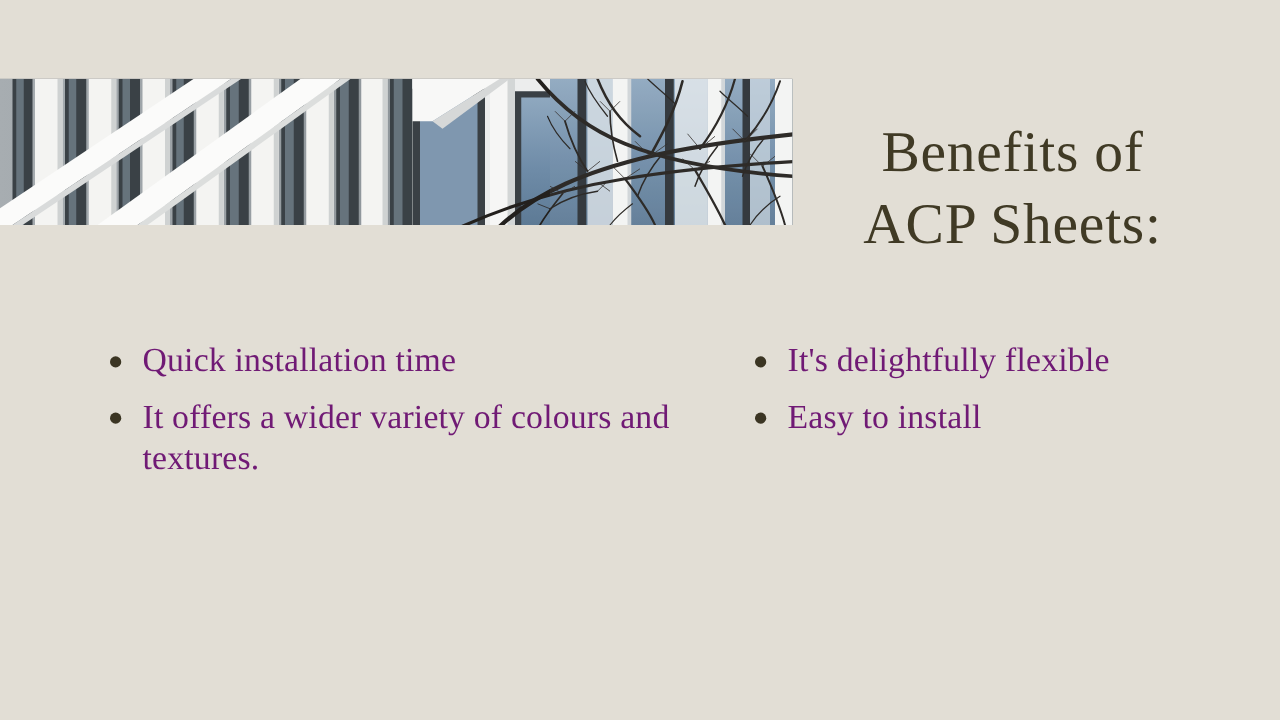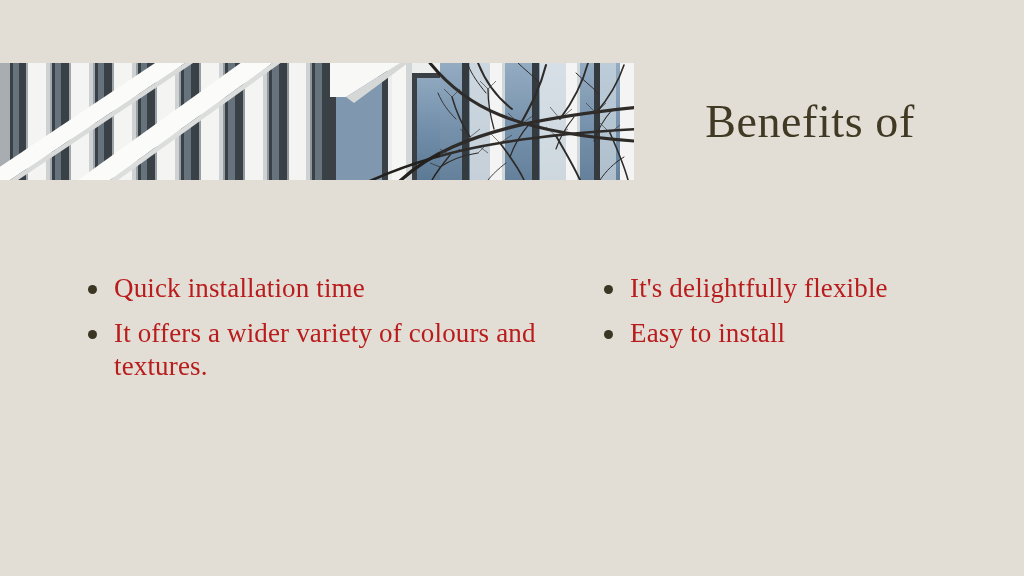--- a/index.html
+++ b/index.html
@@ -72,21 +72,21 @@
 
   .bullet-list {
     list-style: none;
     margin: 0;
     padding: 0;
   }
   .bullet-item {
     position: relative;
     padding-left: 30px;
     margin: 0 0 12px 0;
-    color: #b91c1c;
+    color: #701a75;
     font-size: 27px;
     line-height: 33px;
     letter-spacing: 0.15px;
     font-weight: 400;
   }
   .bullet-item:last-child { margin-bottom: 0; font-family: Liberation Serif, serif; }
 
   .bullet-dot {
     position: absolute;
     left: 4px;
@@ -239,20 +239,21 @@
           <path d="M452,34 L444,26 M452,34 L460,26 M488,26 L480,18 M488,26 L496,18"></path>
         </g>
 
         <rect x="440" y="0" width="194" height="117" fill="#ffffff" opacity="0.05"></rect>
       </g>
     </svg>
   </div>
 
   <h1 class="title-block">
     <span class="title-line">Benefits of</span>
+    <span class="title-line">ACP Sheets:</span>
   </h1>
 
   <div class="bullets">
 
     <div class="col col-left">
       <ul class="bullet-list">
         <li class="bullet-item">
           <span class="bullet-dot"></span>
           <span class="bullet-text">Quick installation time</span>
         </li>

